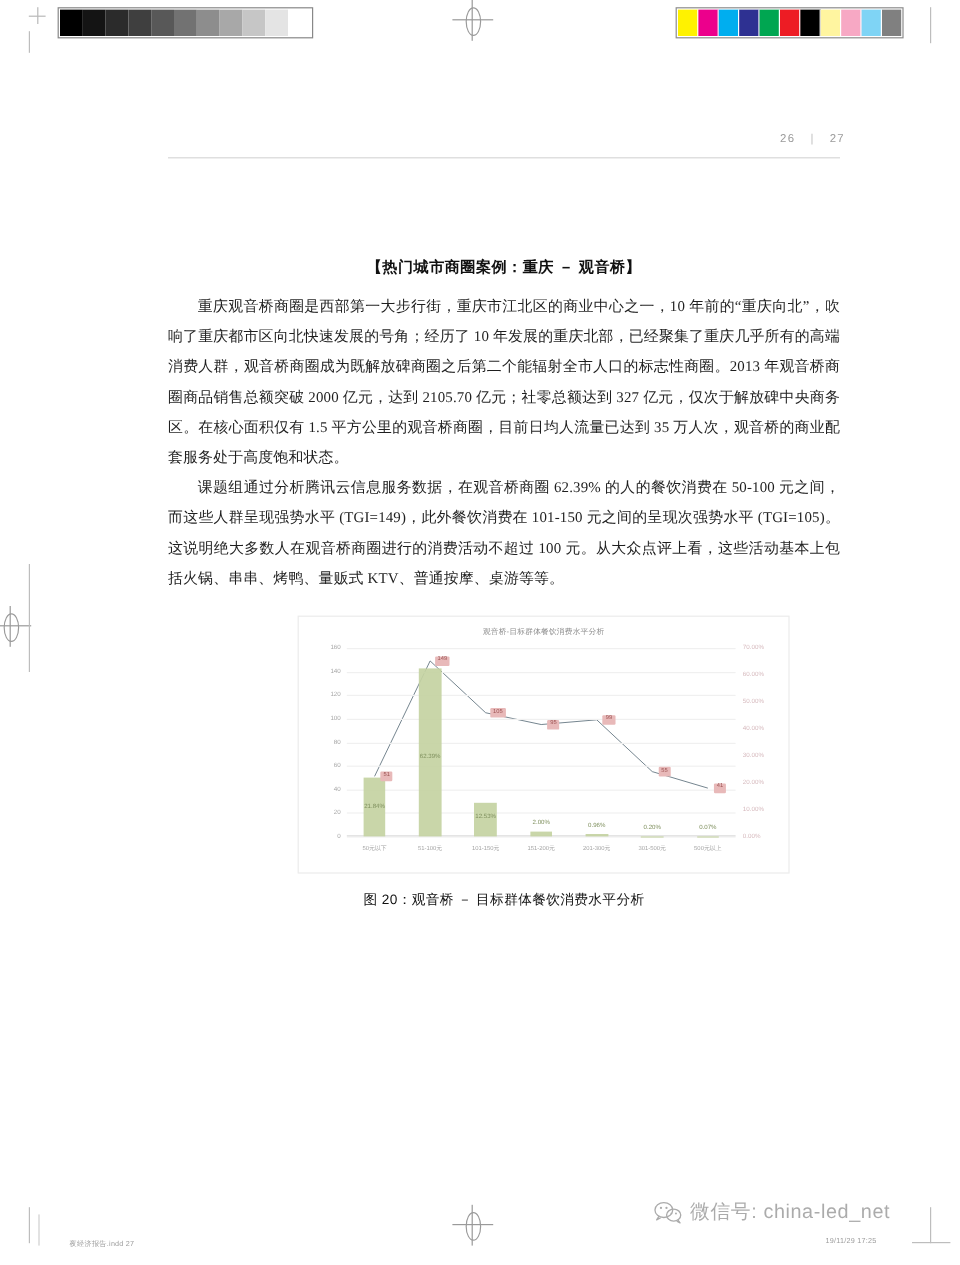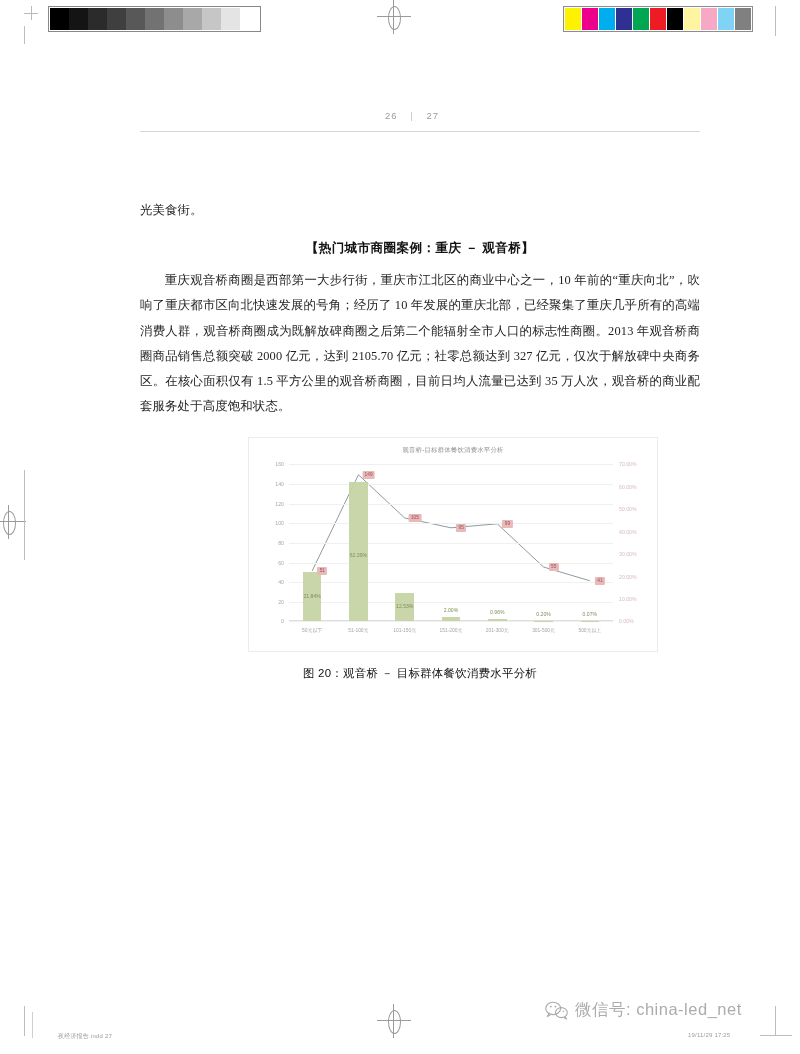--- a/index.html
+++ b/index.html
@@ -49,22 +49,22 @@
   .edge-tick{position:absolute;background:#bdbdbd;}
   .tick-tl-v{left:24px;top:26px;width:1px;height:18px;}
   .tick-tr-v{left:775px;top:6px;width:1px;height:30px;}
   .tick-bl-v{left:24px;top:1006px;width:1px;height:30px;}
   .tick-br-v{left:775px;top:1006px;width:1px;height:30px;}
   .tick-br-h{left:760px;top:1035px;width:32px;height:1px;}
   .left-edge-line{left:24px;top:470px;width:1px;height:90px;}
 
   
   .running-head{
-    position:absolute;left:132px;top:105px;width:560px;
-    text-align:center;
+    position:absolute;left:144px;top:105px;width:560px;
+    text-align:right;
   }
   .folio{
     font-family:"Liberation Sans","DejaVu Sans",sans-serif;
     font-size:9.5px;color:#9b9b9b;letter-spacing:1px;
     display:inline-block;
   }
   .folio .sep{display:inline-block;margin:0 9px;color:#c2c2c2;}
   .head-rule{
     position:absolute;left:140px;top:131px;width:560px;height:1px;
     background:#d7d7d7;
@@ -248,27 +248,27 @@
     <span class="folio">
       <span>26</span>
       <span class="sep">|</span>
       <span>27</span>
     </span>
   </div>
   <div class="head-rule"></div>
 
   <div class="content">
 
-    <p class="para">光美食街。</p>
 
 
     <h2 class="section-title">【热门城市商圈案例：重庆 － 观音桥】</h2>
 
     <p class="para indent">重庆观音桥商圈是西部第一大步行街，重庆市江北区的商业中心之一，10 年前的“重庆向北”，吹响了重庆都市区向北快速发展的号角；经历了 10 年发展的重庆北部，已经聚集了重庆几乎所有的高端消费人群，观音桥商圈成为既解放碑商圈之后第二个能辐射全市人口的标志性商圈。2013 年观音桥商圈商品销售总额突破 2000 亿元，达到 2105.70 亿元；社零总额达到 327 亿元，仅次于解放碑中央商务区。在核心面积仅有 1.5 平方公里的观音桥商圈，目前日均人流量已达到 35 万人次，观音桥的商业配套服务处于高度饱和状态。</p>
 
+    <p class="para indent">课题组通过分析腾讯云信息服务数据，在观音桥商圈 62.39% 的人的餐饮消费在 50-100 元之间，而这些人群呈现强势水平 (TGI=149)，此外餐饮消费在 101-150 元之间的呈现次强势水平 (TGI=105)。这说明绝大多数人在观音桥商圈进行的消费活动不超过 100 元。从大众点评上看，这些活动基本上包括火锅、串串、烤鸭、量贩式 KTV、普通按摩、桌游等等。</p>
 
     <div class="figure">
       <div class="chart-card">
         <div class="chart-title">观音桥-目标群体餐饮消费水平分析</div>
         <div class="plot" id="plot">
           <svg class="lineSvg" id="line-svg" viewBox="0 0 100 100" preserveAspectRatio="none">
               <polyline points="7.142857142857143,68.125 21.42857142857143,6.875 35.714285714285715,34.375 50,40.625 64.28571428571429,38.125 78.57142857142857,65.625 92.85714285714286,74.375" fill="none" stroke="#5b6e7a" stroke-width="0.7" vector-effect="non-scaling-stroke"></polyline>
             </svg>
         <div class="gridline" style="top: 100%;"></div>
             <div class="ytick" style="top: 100%;">0</div>

